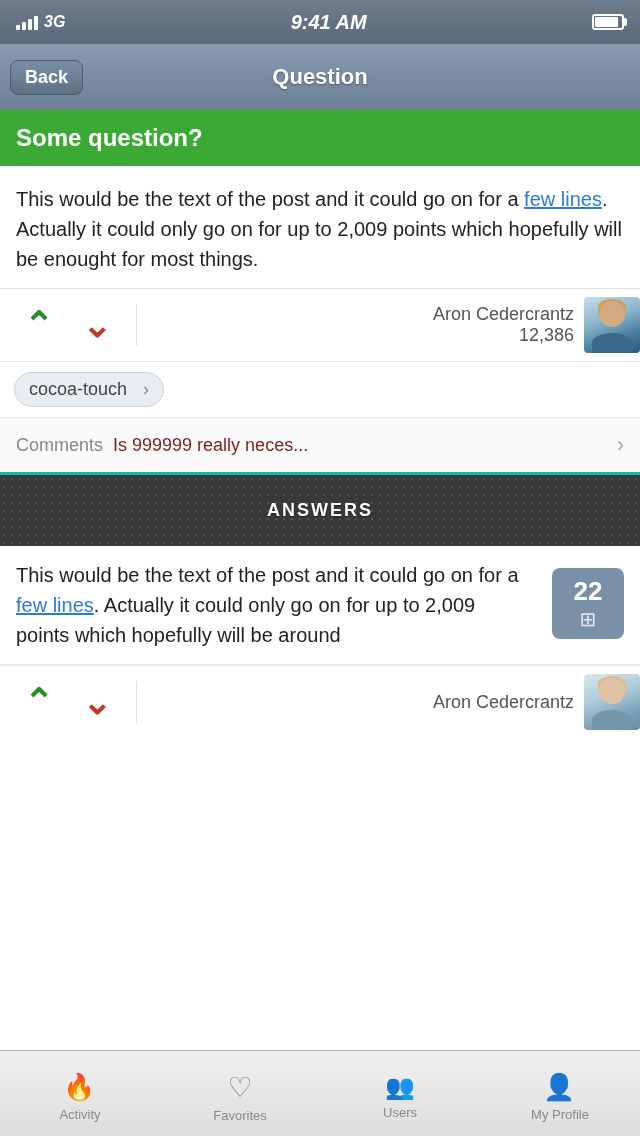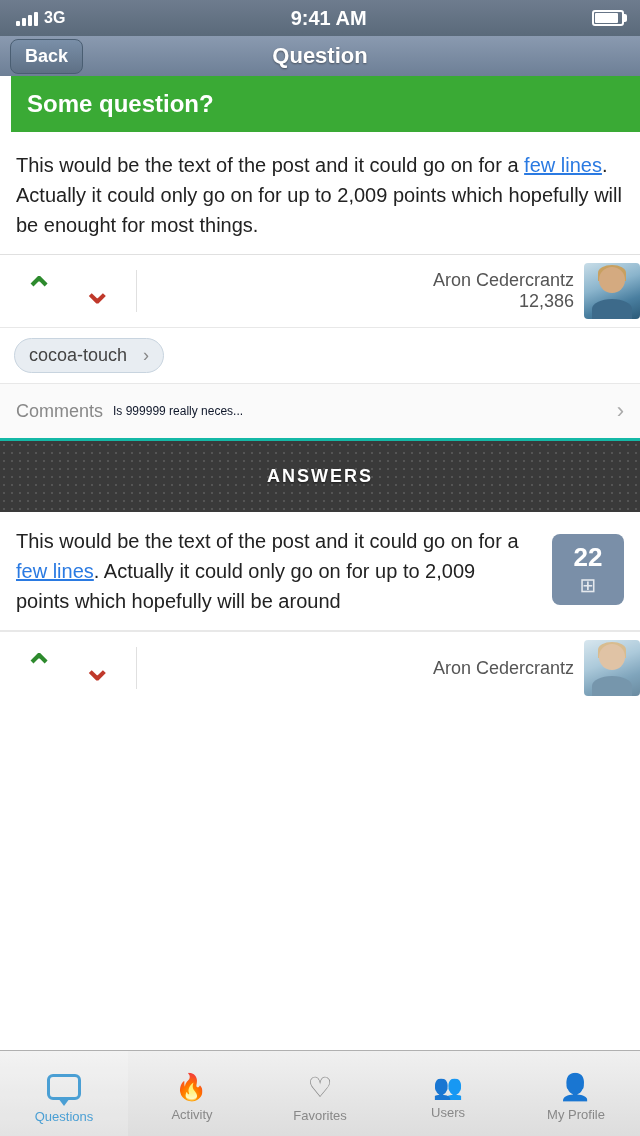--- a/index.html
+++ b/index.html
@@ -9,29 +9,30 @@
       height: 1136px;
       font-family: -apple-system, 'Helvetica Neue', Arial, sans-serif;
       background: #fff;
       overflow: hidden;
       position: relative;
     }
 
     
     .status-bar {
       width: 100%;
-      height: 36px;
+      height: 44px;
       background: linear-gradient(to bottom, #6e7c8e, #5a6a7a);
       display: flex;
       align-items: center;
       justify-content: space-between;
       padding: 0 16px;
       color: #fff;
       font-size: 20px;
       font-weight: 600;
+      font-style: italic;
     }
     .status-left {
       display: flex;
       align-items: center;
       gap: 6px;
       font-size: 16px;
     }
     .signal-bars {
       display: flex;
       align-items: flex-end;
@@ -71,21 +72,21 @@
     .battery-fill {
       background: #fff;
       height: 100%;
       width: 90%;
       border-radius: 1px;
     }
 
     
     .nav-bar {
       width: 100%;
-      height: 40px;
+      height: 66px;
       background: linear-gradient(to bottom, #8a9ab0, #6d7f96);
       display: flex;
       align-items: center;
       justify-content: center;
       position: relative;
     }
     .back-button {
       position: absolute;
       left: 10px;
       background: linear-gradient(to bottom, #7a8fa8, #5e7085);
@@ -104,21 +105,20 @@
       text-shadow: 0 1px 2px rgba(0,0,0,0.4);
     }
 
     
     .question-header {
       background: #3aaa35;
       padding: 14px 16px;
       display: flex;
       align-items: center;
       justify-content: space-between;
-      margin-left: 11px;
     }
     .question-title {
       color: #fff;
       font-size: 24px;
       font-weight: 700;
     }
     .vote-badge {
       background: rgba(0,0,0,0.3);
       border: 2px solid rgba(255,255,255,0.4);
       border-radius: 8px;
@@ -230,22 +230,22 @@
       border-bottom: 3px solid #14b8a6;
       background: #fafafa;
       cursor: pointer;
     }
     .comments-label {
       font-size: 18px;
       color: #888;
       margin-right: 10px;
     }
     .comments-preview {
-      font-size: 12px;
-      color: #0f172a;
+      font-size: 18px;
+      color: #7f1d1d;
       flex: 1;
     }
     .comments-chevron {
       font-size: 22px;
       color: #aaa;
     }
 
     
     .answers-header {
       background: linear-gradient(to bottom, #444, #333);
@@ -468,28 +468,20 @@
   </div>
   <div class="avatar-img" style="opacity:0.7;">
     <div class="avatar-hair"></div>
     <div class="avatar-head"></div>
     <div class="avatar-body"></div>
   </div>
 </div>
 
 <div class="tab-bar">
 
-  <div class="tab-item active">
-    <div style="position:relative; width:38px; height:36px; display:flex; align-items:center; justify-content:center;">
-      <div style="width:34px;height:26px;border:3px solid #4a9fd4;border-radius:6px;position:relative;">
-        <div style="position:absolute;bottom:-9px;left:8px;width:0;height:0;border-left:6px solid transparent;border-right:6px solid transparent;border-top:8px solid #4a9fd4;"></div>
-      </div>
-    </div>
-    <span class="tab-label active">Questions</span>
-  </div>
 
   <div class="tab-item">
     <div style="font-size:26px;color:#888;">🔥</div>
     <span class="tab-label">Activity</span>
   </div>
 
   <div class="tab-item">
     <div style="font-size:28px;color:#888;">♡</div>
     <span class="tab-label">Favorites</span>
   </div>

